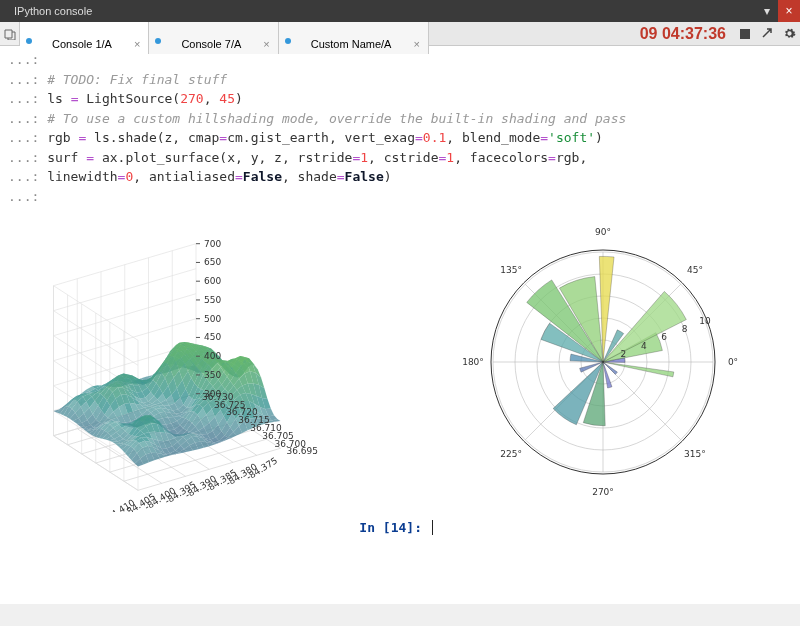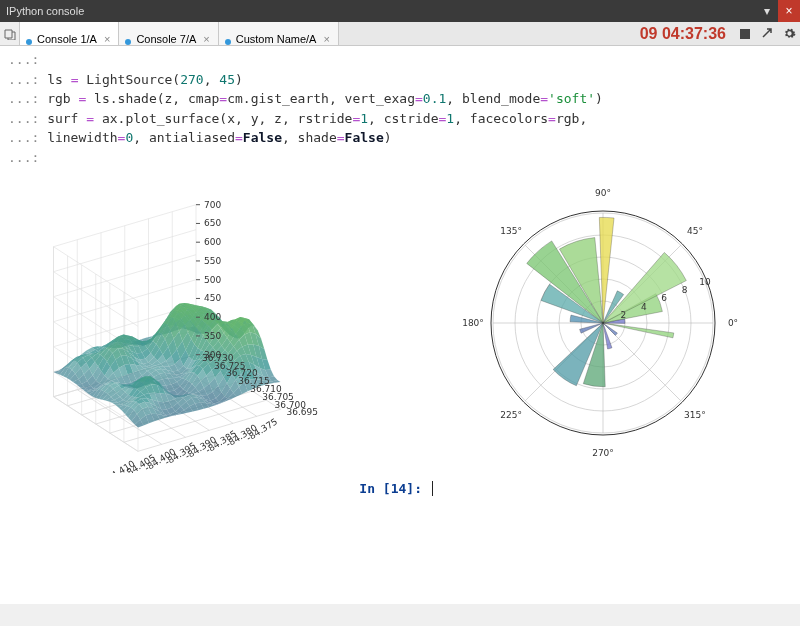--- a/index.html
+++ b/index.html
@@ -1,34 +1,34 @@
 <!DOCTYPE html>
 <html><head>
 <meta charset="utf-8">
 <style>
 * { box-sizing: border-box; margin: 0; padding: 0; }
 html, body { width: 800px; height: 626px; overflow: hidden; font-family: "Segoe UI", Arial, sans-serif; background: #f0f0f0; }
-.titlebar { height: 22px; background: #3a3a3a; color: #ddd; display: flex; align-items: center; font-size: 11px; padding-left: 6px; }
+.titlebar { height: 22px; background: #3a3a3a; color: #ddd; display: flex; align-items: center; font-size: 11px; padding-left: 14px; }
 .titlebar .spacer { flex: 1; }
 .titlebar .btn { width: 22px; height: 22px; display: flex; align-items: center; justify-content: center; font-size: 12px; }
 .titlebar .close { background: #c0392b; color: #fff; }
 .toolbar { height: 24px; background: #e8e8e8; border-bottom: 1px solid #c9c9c9; display: flex; align-items: stretch; font-size: 11px; }
 .toolbar .newtab { width: 20px; display: flex; align-items: center; justify-content: center; color: #555; border-right: 1px solid #c9c9c9; background: #eee; }
-.tab { display: flex; align-items: flex-end; padding: 0 6px; border-right: 1px solid #c9c9c9; background: #f6f6f6; gap: 5px; }
+.tab { display: flex; align-items: flex-start; padding: 16px 6px; border-right: 1px solid #c9c9c9; background: #f6f6f6; gap: 20px; }
 .tab.active { background: #fff; }
 .tab .dot { width: 6px; height: 6px; border-radius: 50%; background: #3498db; }
 .tab .tabclose { color: #888; font-size: 11px; padding: 0 2px; }
 .toolbar .spacer { flex: 1; }
 .toolbar .clock { color: #c0392b; font-weight: 600; padding: 0 8px; display: flex; align-items: center; font-size: 16px; }
 .toolbar .ticon { width: 22px; display: flex; align-items: center; justify-content: center; color: #444; }
 .console { background: #fff; height: 558px; overflow: hidden; padding: 4px 8px; font-family: "DejaVu Sans Mono", Consolas, monospace; font-size: 13px; line-height: 1.5; color: #333; }
 .code .prompt { color: #8a8a8a; }
 .comment { color: #9a9a9a; font-style: italic; }
 .op { color: #b452cd; }
-.num { color: #0f766e; margin-top: 20px; }
+.num { color: #ef4444; margin-top: 20px; }
 .kw { color: #0f172a; font-weight: 700; }
 .str { color: #1a8f3a; margin-top: 35px; }
 .prompt-line { color: #0b3d91; font-weight: 600; margin-top: 6px; text-align: center; }
 .prompt-line .cursor { border-left: 1px solid #222; margin-left: 2px; }
 .plots { display: flex; justify-content: space-between; align-items: center; margin: 6px 4px 0 4px; }
 .plot3d, .polar { background: #fff; }
 svg text { font-family: "DejaVu Sans", Arial, sans-serif; font-size: 9px; fill: #333; }
 </style>
 </head>
 <body>
@@ -76,21 +76,23 @@
   <div class="ticon">
       <svg width="13" height="13" viewBox="0 0 24 24">
         <path fill="#444" d="M12 8a4 4 0 100 8 4 4 0 000-8zm9 4l2 1-1 3-2-.5a8 8 0 01-1.5 1.5l.5 2-3 1-1-2a8 8 0 01-2 0l-1 2-3-1 .5-2A8 8 0 017 16.5L5 17l-1-3 2-1a8 8 0 010-2l-2-1 1-3 2 .5A8 8 0 018.5 6L8 4l3-1 1 2a8 8 0 012 0l1-2 3 1-.5 2A8 8 0 0119 8.5l2-.5 1 3-2 1a8 8 0 010 2z"></path>
       </svg>
     </div>
 </div>
 
 <div class="console">
   <div id="code-block" class="code">
       <div><span class="prompt">   ...: </span></div>
+      <div><span class="prompt">   ...: </span><span class="comment"># TODO: Fix final stuff</span></div>
       <div><span class="prompt">   ...: </span>ls <span class="op">=</span> LightSource(<span class="num">270</span>, <span class="num">45</span>)</div>
+      <div><span class="prompt">   ...: </span><span class="comment"># To use a custom hillshading mode, override the built-in shading and pass</span></div>
       <div><span class="prompt">   ...: </span>rgb <span class="op">=</span> ls.shade(z, cmap<span class="op">=</span>cm.gist_earth, vert_exag<span class="op">=</span><span class="num">0.1</span>, blend_mode<span class="op">=</span><span class="str">'soft'</span>)</div>
       <div><span class="prompt">   ...: </span>surf <span class="op">=</span> ax.plot_surface(x, y, z, rstride<span class="op">=</span><span class="num">1</span>, cstride<span class="op">=</span><span class="num">1</span>, facecolors<span class="op">=</span>rgb,</div>
       <div><span class="prompt">   ...: </span>                       linewidth<span class="op">=</span><span class="num">0</span>, antialiased<span class="op">=</span><span class="kw">False</span>, shade<span class="op">=</span><span class="kw">False</span>)</div>
       <div><span class="prompt">   ...: </span></div>
     </div>
 
   <div class="plots">
     <svg class="plot3d" id="plot3d" width="360" height="300">
         <line x1="126" y1="278.3" x2="41.5" y2="223.7" stroke="#ccc" stroke-width="0.6"></line>
         <line x1="126" y1="278.3" x2="268.5" y2="236.3" stroke="#ccc" stroke-width="0.6"></line>

